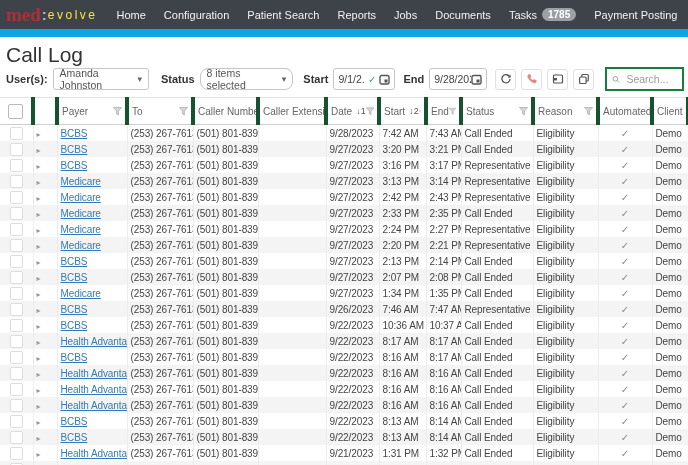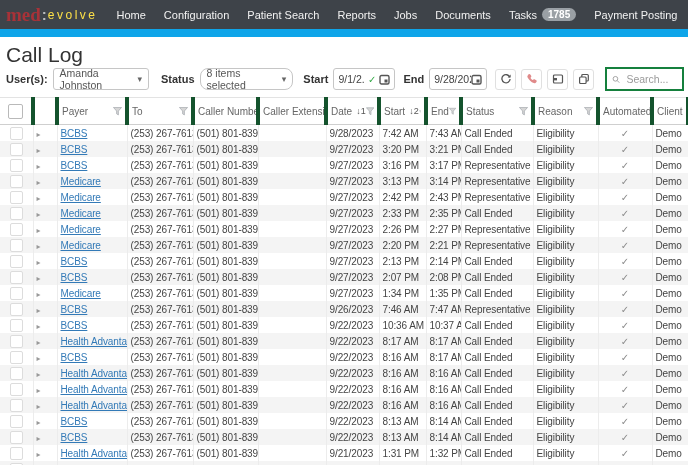--- a/index.html
+++ b/index.html
@@ -363,21 +363,21 @@
           <td>Demo</td>
         </tr>
         <tr>
       <td class="c-check"><span class="cbx"></span></td>
       <td><span class="exp">▸</span></td>
     <td><a class="plink">Medicare</a></td>
           <td>(253) 267-7613</td>
           <td>(501) 801-8391</td>
           <td></td>
           <td>9/27/2023</td>
-          <td>2:26 PM</td>
+          <td>2:24 PM</td>
           <td>2:27 PM</td>
           <td>Representative Left</td>
           <td>Eligibility</td>
           <td class="c-auto-td"><span class="amark">✓</span></td>
           <td>Demo</td>
         </tr>
         <tr>
       <td class="c-check"><span class="cbx"></span></td>
       <td><span class="exp">▸</span></td>
     <td><a class="plink">Medicare</a></td>

